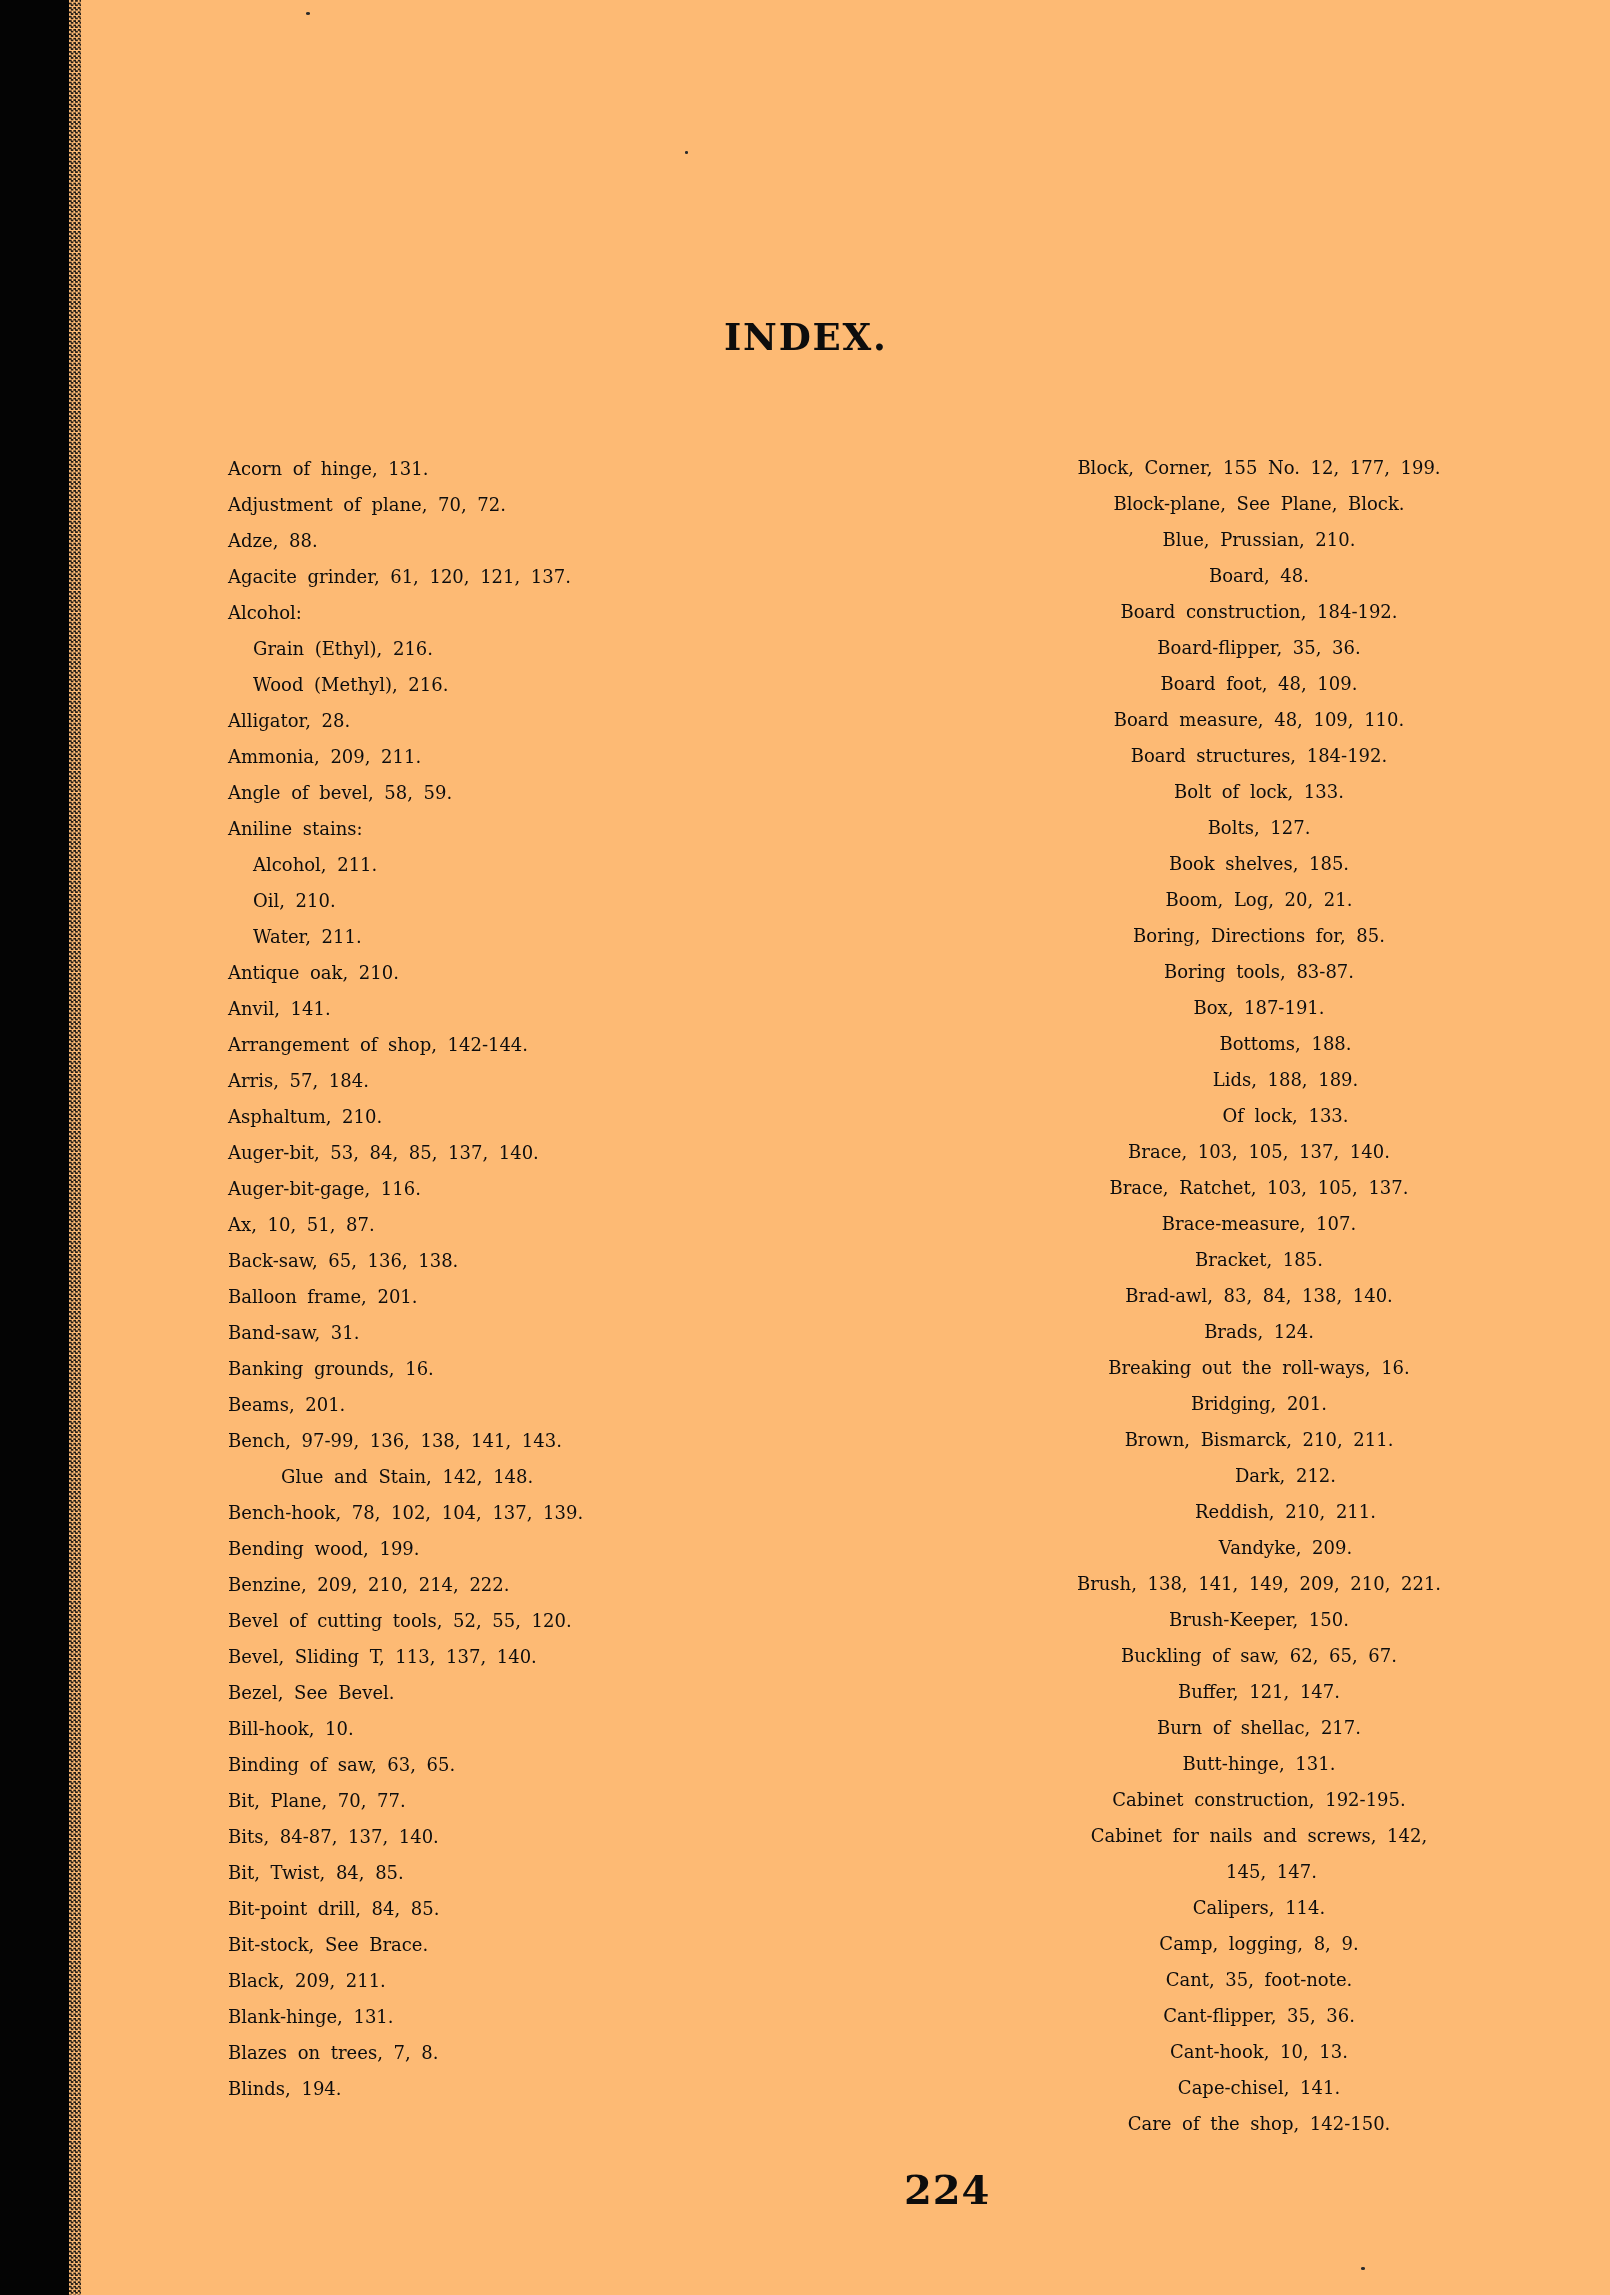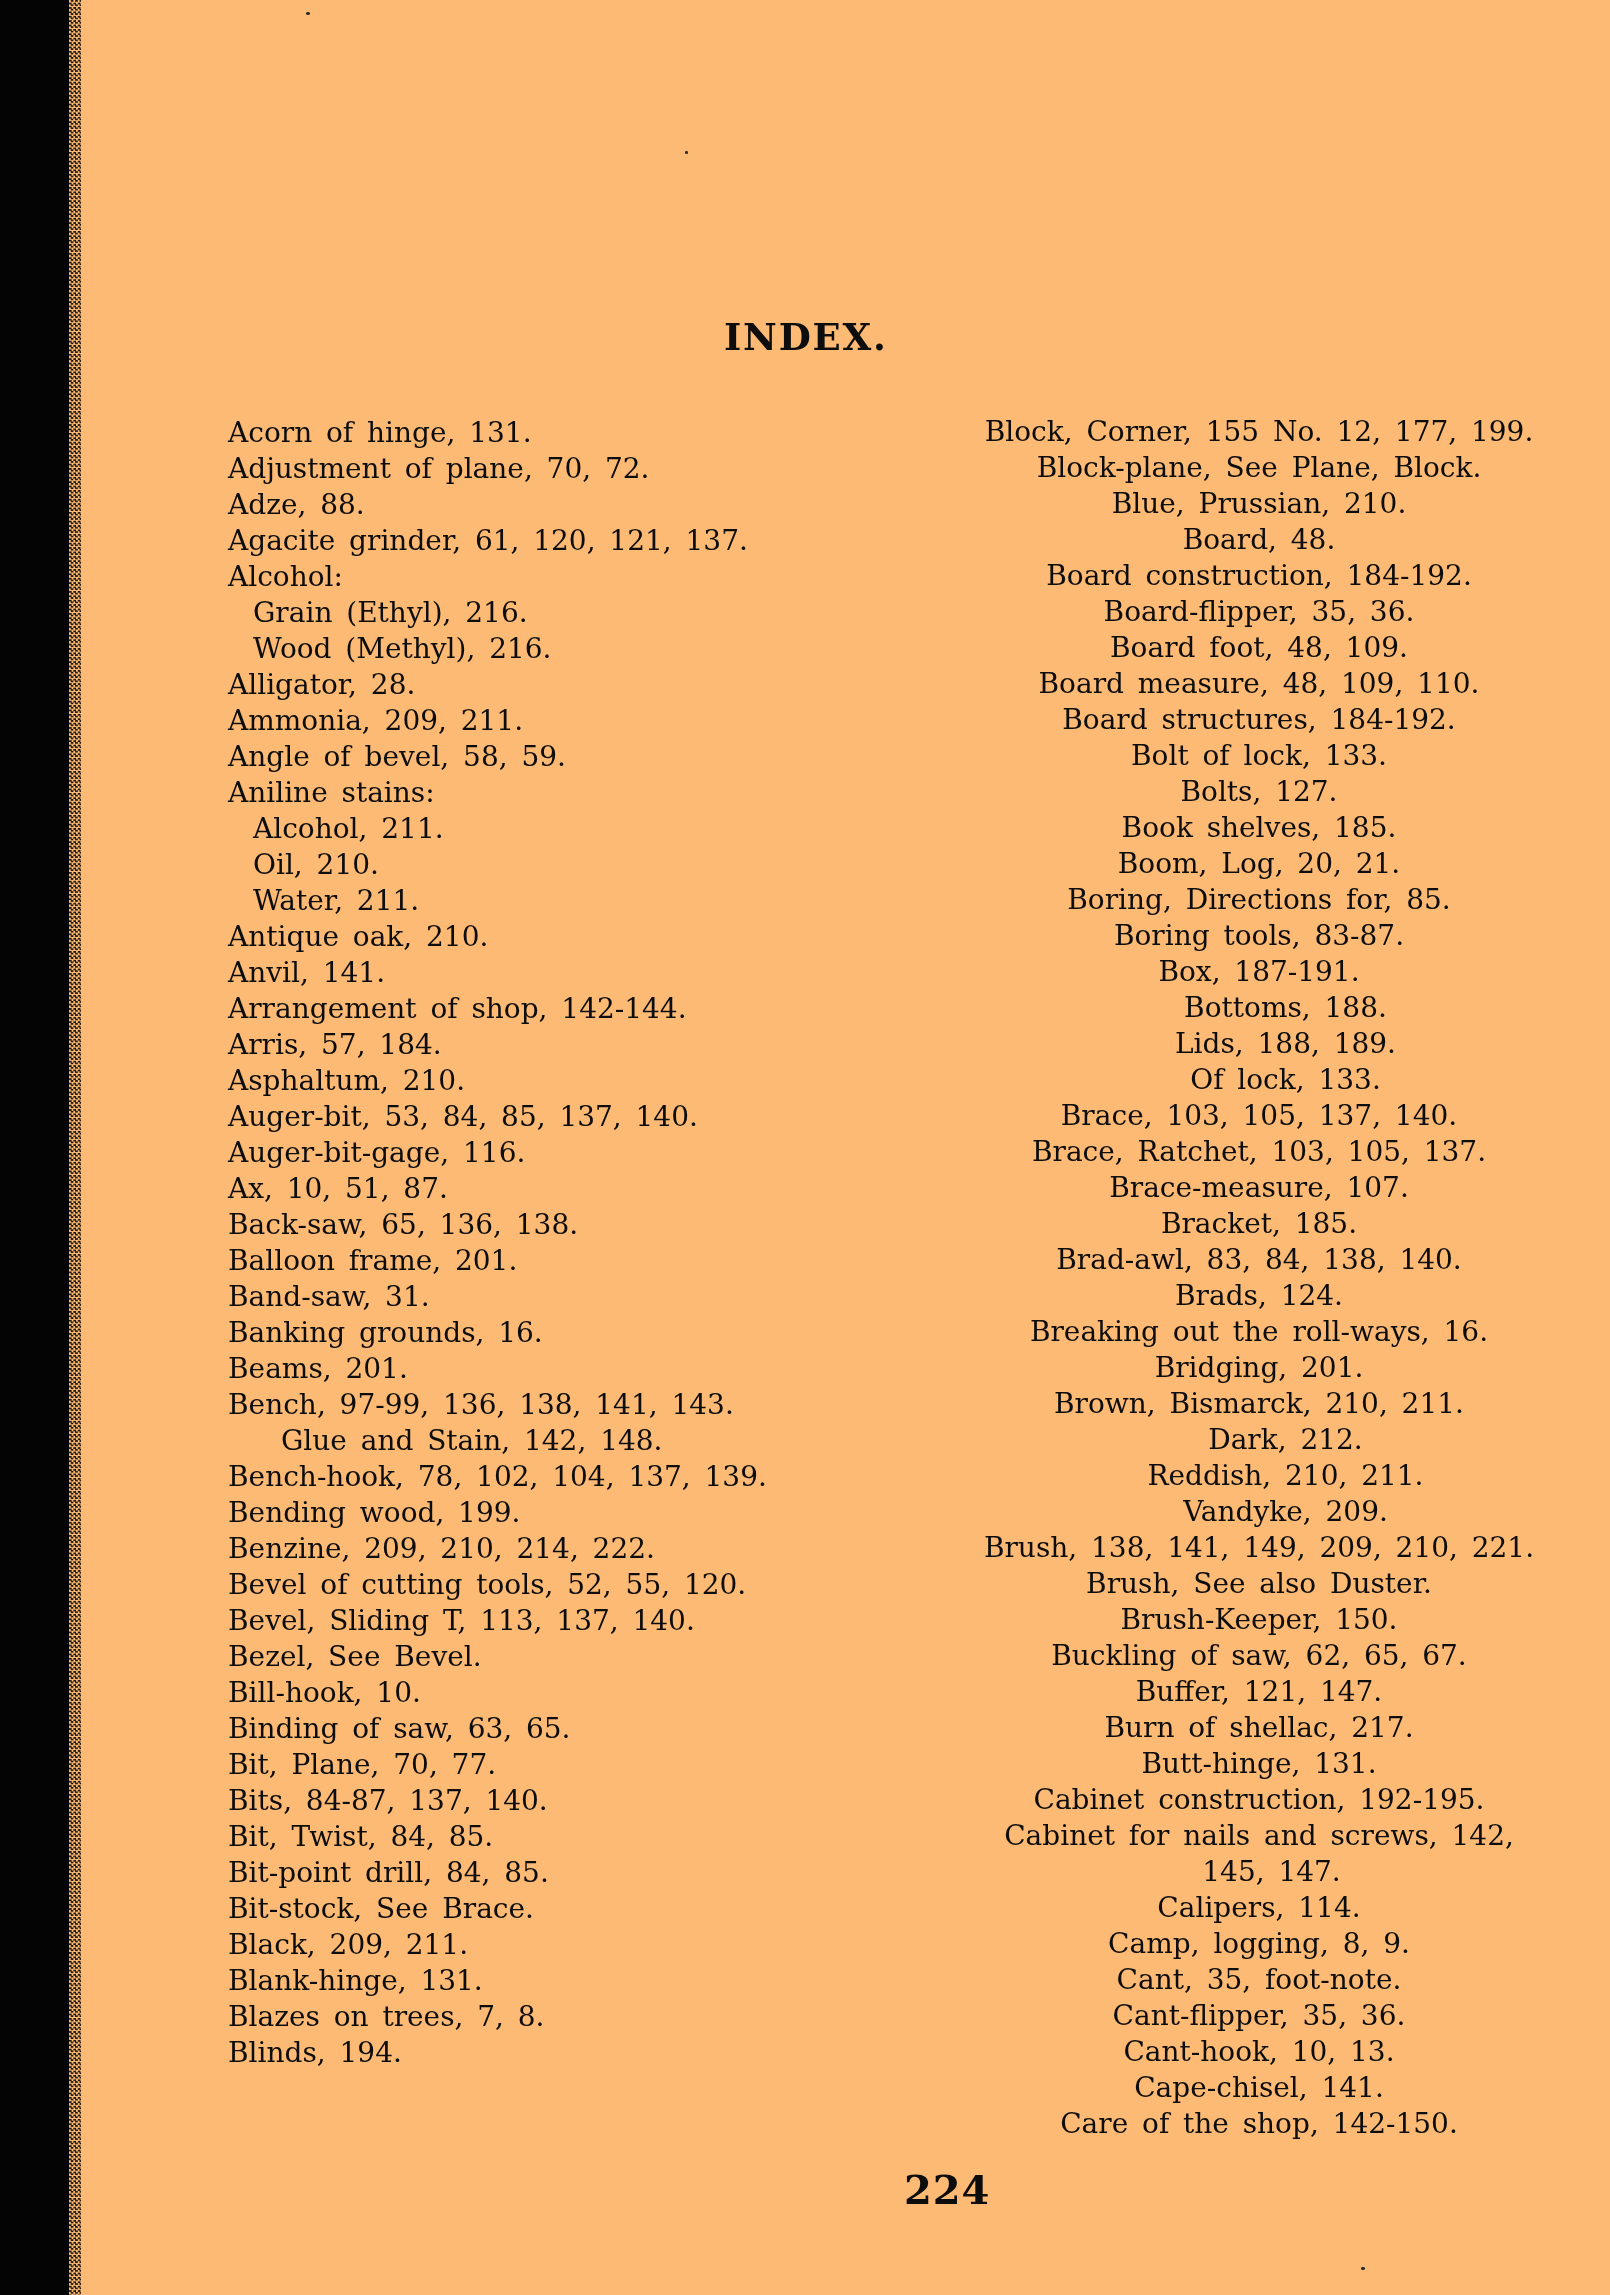--- a/index.html
+++ b/index.html
@@ -37,24 +37,25 @@
     position: absolute;
     top: 315px;
     left: 724px;
     font-size: 37px;
     font-weight: bold;
     letter-spacing: 1.8px;
     white-space: nowrap;
   }
   .index-col {
     position: absolute;
-    font-size: 28px;
+    font-size: 18px;
     line-height: 36px;
     word-spacing: 4.9px;
     white-space: nowrap;
+    margin-top: 36px;
   }
   .col-left  { left: 228px;  top: 415px; width: 677px; }
   .col-right { left: 909px; top: 414px; width: 700px; text-align: center; }
   .entry { height: 36px; }
   .ind0 { padding-left: 0; }
   .ind1 { padding-left: 25px; }
   .ind2 { padding-left: 53px; }
   .page-number {
     position: absolute;
     left: 904px;
@@ -162,21 +163,20 @@
       <div class="entry ind0">Bracket, 185.</div>
       <div class="entry ind0">Brad-awl, 83, 84, 138, 140.</div>
       <div class="entry ind0">Brads, 124.</div>
       <div class="entry ind0">Breaking out the roll-ways, 16.</div>
       <div class="entry ind0">Bridging, 201.</div>
       <div class="entry ind0">Brown, Bismarck, 210, 211.</div>
       <div class="entry ind2">Dark, 212.</div>
       <div class="entry ind2">Reddish, 210, 211.</div>
       <div class="entry ind2">Vandyke, 209.</div>
       <div class="entry ind0">Brush, 138, 141, 149, 209, 210, 221.</div>
-      <div class="entry ind0">Brush, See also Duster.</div>
       <div class="entry ind0">Brush-Keeper, 150.</div>
       <div class="entry ind0">Buckling of saw, 62, 65, 67.</div>
       <div class="entry ind0">Buffer, 121, 147.</div>
       <div class="entry ind0">Burn of shellac, 217.</div>
       <div class="entry ind0">Butt-hinge, 131.</div>
       <div class="entry ind0">Cabinet construction, 192-195.</div>
       <div class="entry ind0">Cabinet for nails and screws, 142,</div>
       <div class="entry ind1">145, 147.</div>
       <div class="entry ind0">Calipers, 114.</div>
       <div class="entry ind0">Camp, logging, 8, 9.</div>

